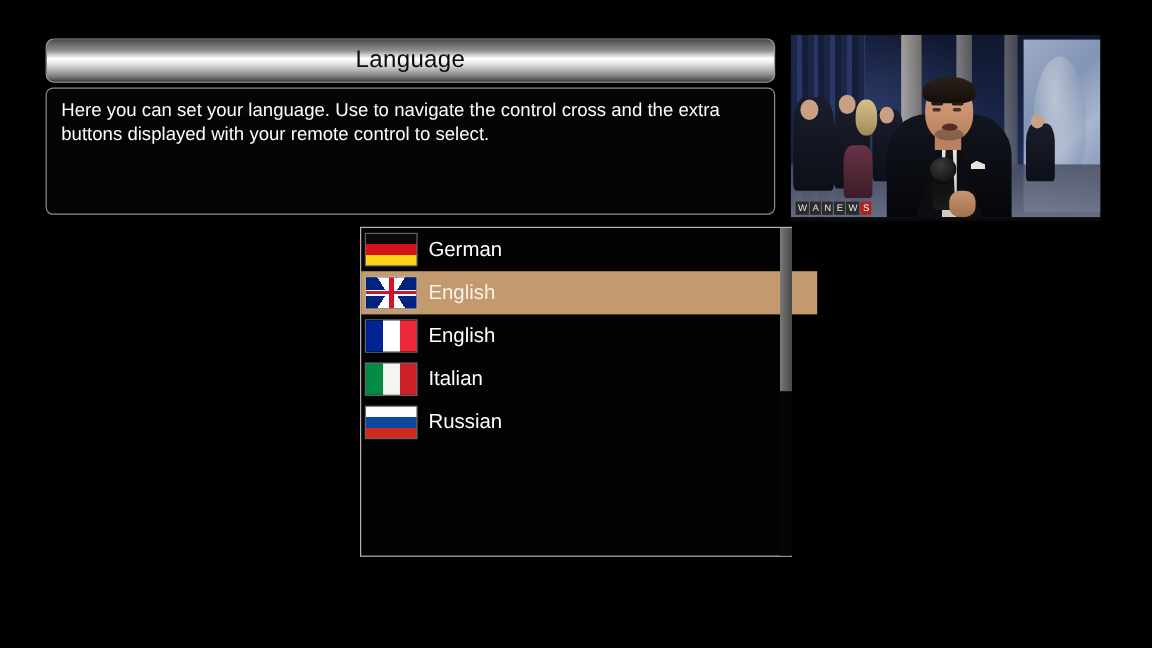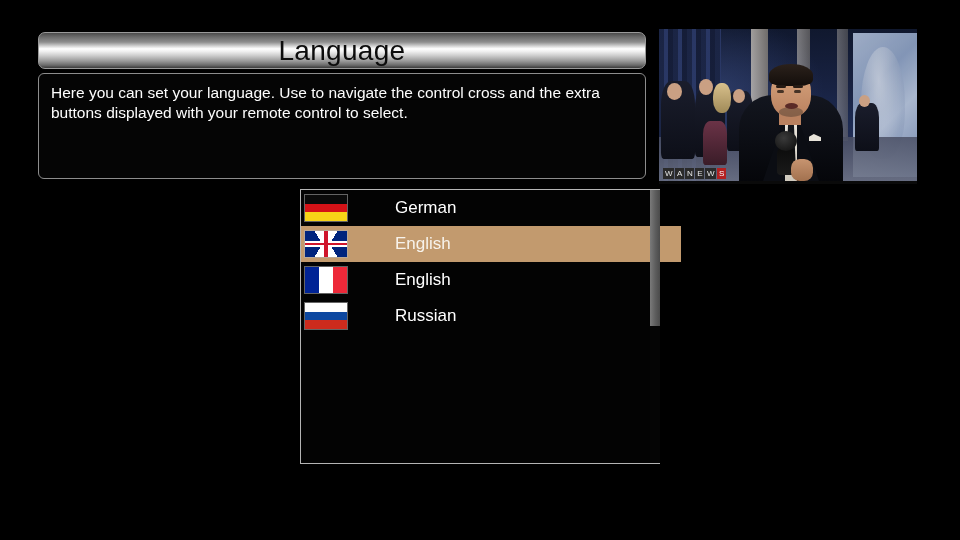--- a/index.html
+++ b/index.html
@@ -15,21 +15,21 @@
     border:1px solid #9a9a9a;
     border-radius:7px;
     box-sizing:border-box;
   }
 
   #titlebar{
     position:absolute;left:38px;top:32px;width:608px;height:37px;
     display:flex;align-items:center;justify-content:center;
   }
   #titlebar .ttl{
-    font-size:28px;color:#0c0c0c;letter-spacing:.3px;
+    font-size:20px;color:#0c0c0c;letter-spacing:.3px;
     font-family:"Liberation Sans",sans-serif;
   }
 
   #helpbox{
     position:absolute;left:38px;top:73px;width:608px;height:106px;
     background:#050505;border:1px solid #8d8d8d;border-radius:6px;
     box-sizing:border-box;padding:9px 12px 0 12px;text-decoration:underline;
   }
   #helpbox .txt{
     color:#fdfdfd;font-size:15.5px;line-height:20px;
@@ -117,21 +117,21 @@
     font-family:"Liberation Sans",sans-serif;letter-spacing:-.5px;}
   #news-bug .nb.red{background:#b32020;color:#fff;}
 
   
   #listbox{
     position:absolute;left:300px;top:189px;width:360px;height:275px;
     background:#030303;border:1px solid #b4b4b4;box-sizing:border-box;
   }
   .lang-row{
     position:relative;height:36px;display:flex;align-items:center;
-    padding-left:4px;box-sizing:border-box;gap:38px;
+    padding-left:4px;box-sizing:border-box;
   }
   .lang-row.sel{background:#c29a6e;width:380px;}
   .flag{
     width:42px;height:26px;margin-right:10px;flex:0 0 auto;position:relative;
     box-shadow:0 0 0 1px rgba(180,180,180,.55);overflow:hidden;
   }
   .lang-label{font-size:17px;color:#ffffff;font-family:"Liberation Sans",sans-serif;}
   .lang-row.sel .lang-label{color:#f7f3ec;}
 
   
@@ -250,20 +250,24 @@
       <span class="flag f-gb"></span>
       <span class="lang-label">English</span>
     </div>
 
     <div class="lang-row">
       <span class="flag f-fr"></span>
       <span class="lang-label">English</span>
     </div>
 
 
+    <div class="lang-row">
+      <span class="flag f-it"></span>
+      <span class="lang-label">Italian</span>
+    </div>
 
 
     <div class="lang-row">
       <span class="flag f-ru"></span>
       <span class="lang-label">Russian</span>
     </div>
 
   </div>
 
   <div id="sb-track"></div>

